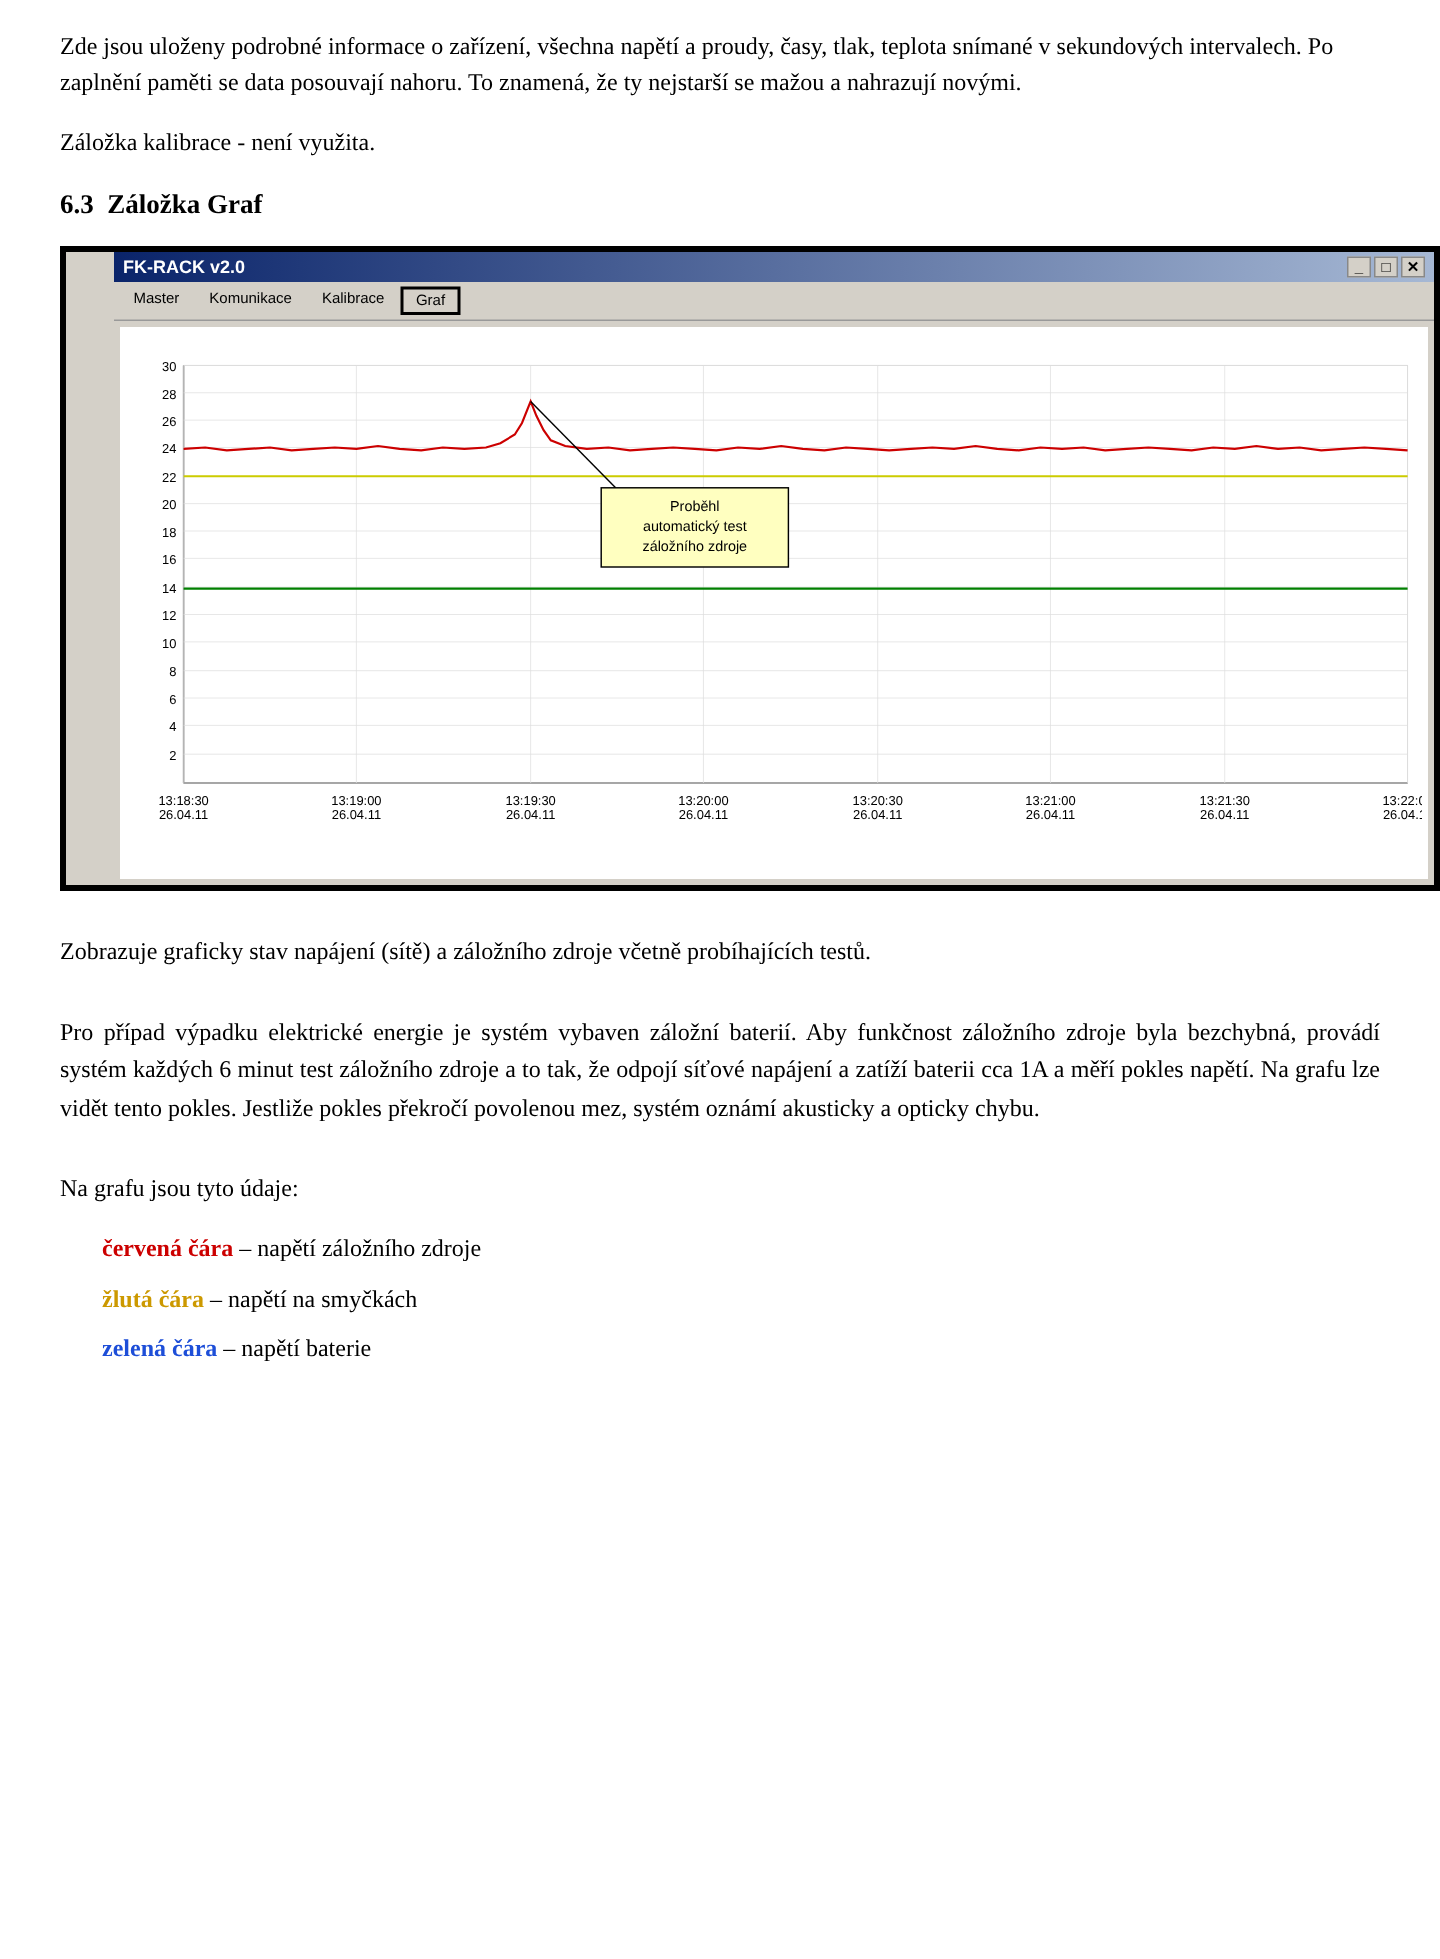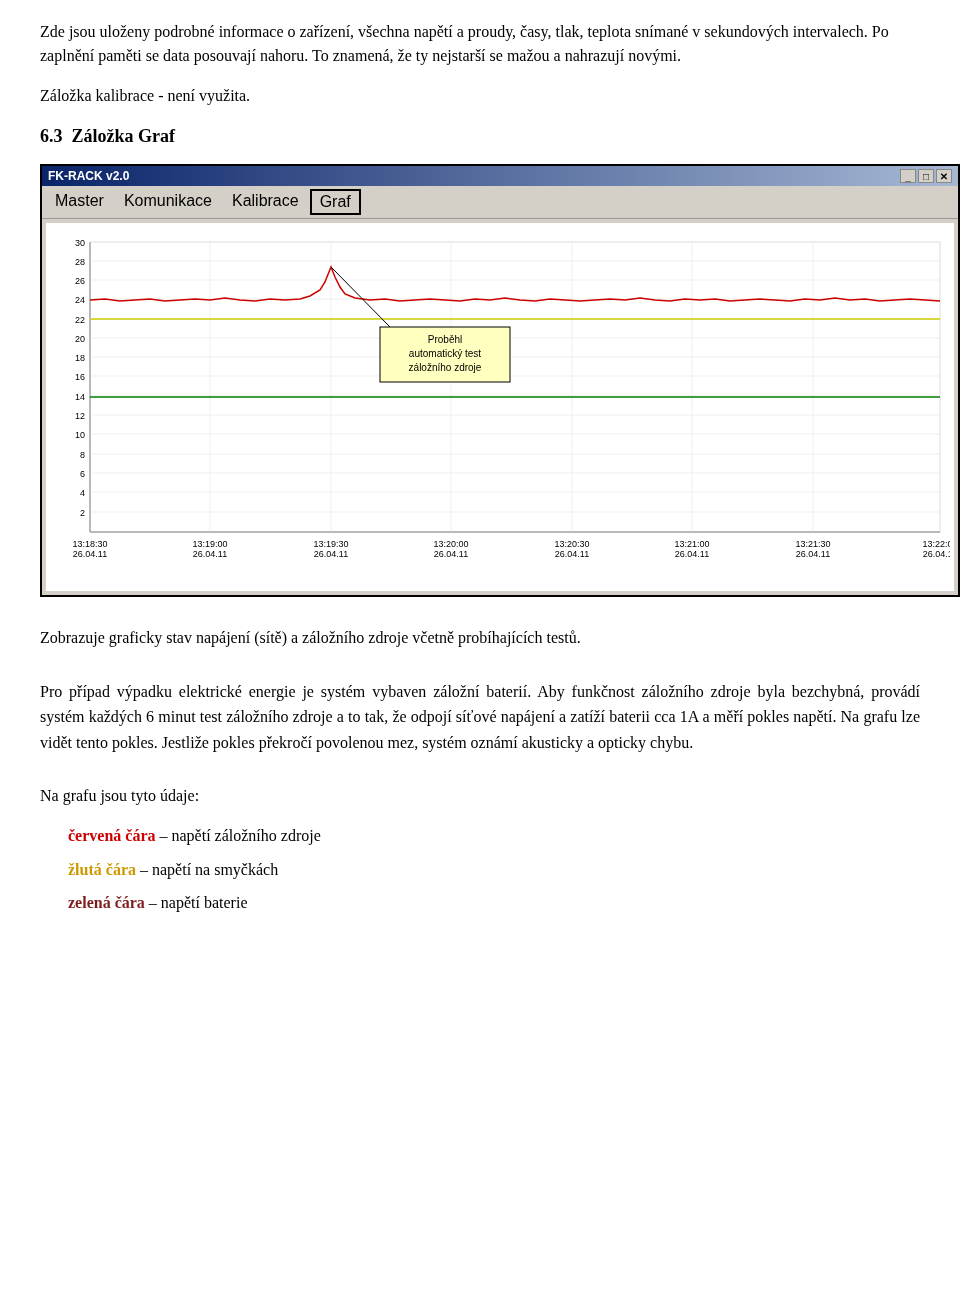--- a/index.html
+++ b/index.html
@@ -20,24 +20,25 @@
       font-weight: bold;
       margin-bottom: 17px;
       margin-top: 10px;
     }
     .calibration-note {
       margin-bottom: 18px;
       line-height: 1.5;
     }
     
     .fk-window {
-      border: 2px solid #000000;
+      border: 4px solid #000000;
       background: #d4d0c8;
       margin-bottom: 18px;
       width: 920px;
+      padding-left: 32px;
     }
     .fk-titlebar {
       background: linear-gradient(to right, #0a246a, #a6b8d4);
       color: white;
       font-size: 12px;
       font-family: Arial, sans-serif;
       font-weight: bold;
       padding: 3px 6px;
       display: flex;
       justify-content: space-between;
@@ -62,21 +63,21 @@
     }
     .fk-menubar {
       background: #d4d0c8;
       display: flex;
       gap: 2px;
       padding: 3px 4px;
       border-bottom: 1px solid #999;
     }
     .fk-menu-item {
       font-family: Arial, sans-serif;
-      font-size: 16px;
+      font-size: 10px;
       padding: 2px 8px;
       cursor: pointer;
       background: #d4d0c8;
       border: 1px solid transparent;
     }
     .fk-menu-item.active {
       border: 2px solid #000;
       background: #d4d0c8;
     }
     .fk-content {
@@ -115,21 +116,21 @@
     .legend-item {
       margin-bottom: 8px;
       line-height: 1.6;
       margin-left: 28px;
     }
     .legend-color {
       font-weight: bold;
     }
     .red-text { color: #cc0000; }
     .yellow-text { color: #cc9900; }
-    .green-text { color: #7f1d1d; }
+    .green-text { color: #1d4ed8; }
   </style>
 </head>
 <body>
 
 <p class="intro-text">Zde jsou uloženy podrobné informace o zařízení, všechna napětí a proudy, časy, tlak, teplota snímané v sekundových intervalech. Po zaplnění paměti se data posouvají nahoru. To znamená, že ty nejstarší se mažou a nahrazují novými.</p>
 
 <p class="calibration-note">Záložka kalibrace - není využita.</p>
 
 <p class="section-title">
   <span>6.3</span>&nbsp;&nbsp;<span>Záložka Graf</span>

